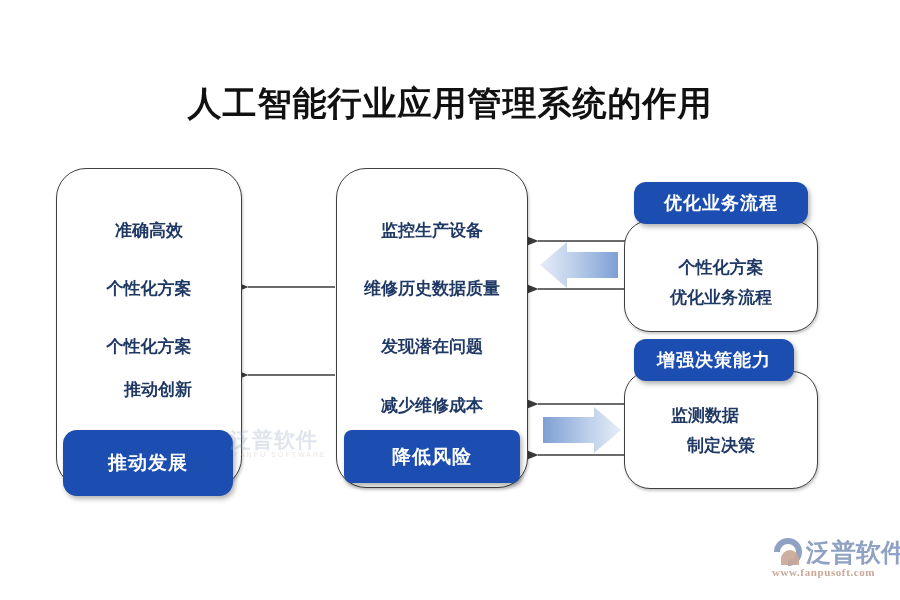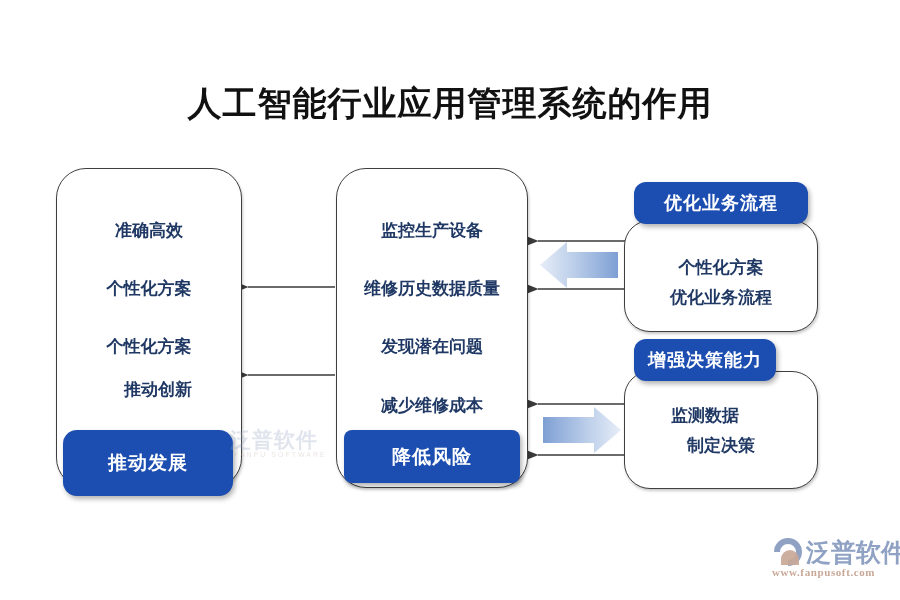--- a/index.html
+++ b/index.html
@@ -262,21 +262,21 @@
 
 <div class="blue-pill header-pill" style="left:634px; top:182px; width:174px; height:42px;">
   <span>优化业务流程</span>
 </div>
 
 <div class="outline-box" style="left:624px; top:371px; width:194px; height:118px;"></div>
 
 <div class="card-line" style="left:624px; width:162px; top:404px;">监测数据</div>
 <div class="card-line" style="left:624px; width:194px; top:434px;">制定决策</div>
 
-<div class="blue-pill header-pill" style="left:634px; top:339px; width:142px; height:42px;">
+<div class="blue-pill header-pill" style="left:634px; top:339px; width:160px; height:42px;">
   <span>增强决策能力</span>
 </div>
 
 <div id="watermark">
   <div class="wm-text">泛普软件</div>
   <div class="wm-sub">FANPU SOFTWARE</div>
 </div>
 
 <div id="brand-logo">
   <div class="brand-name">泛普软件</div>

